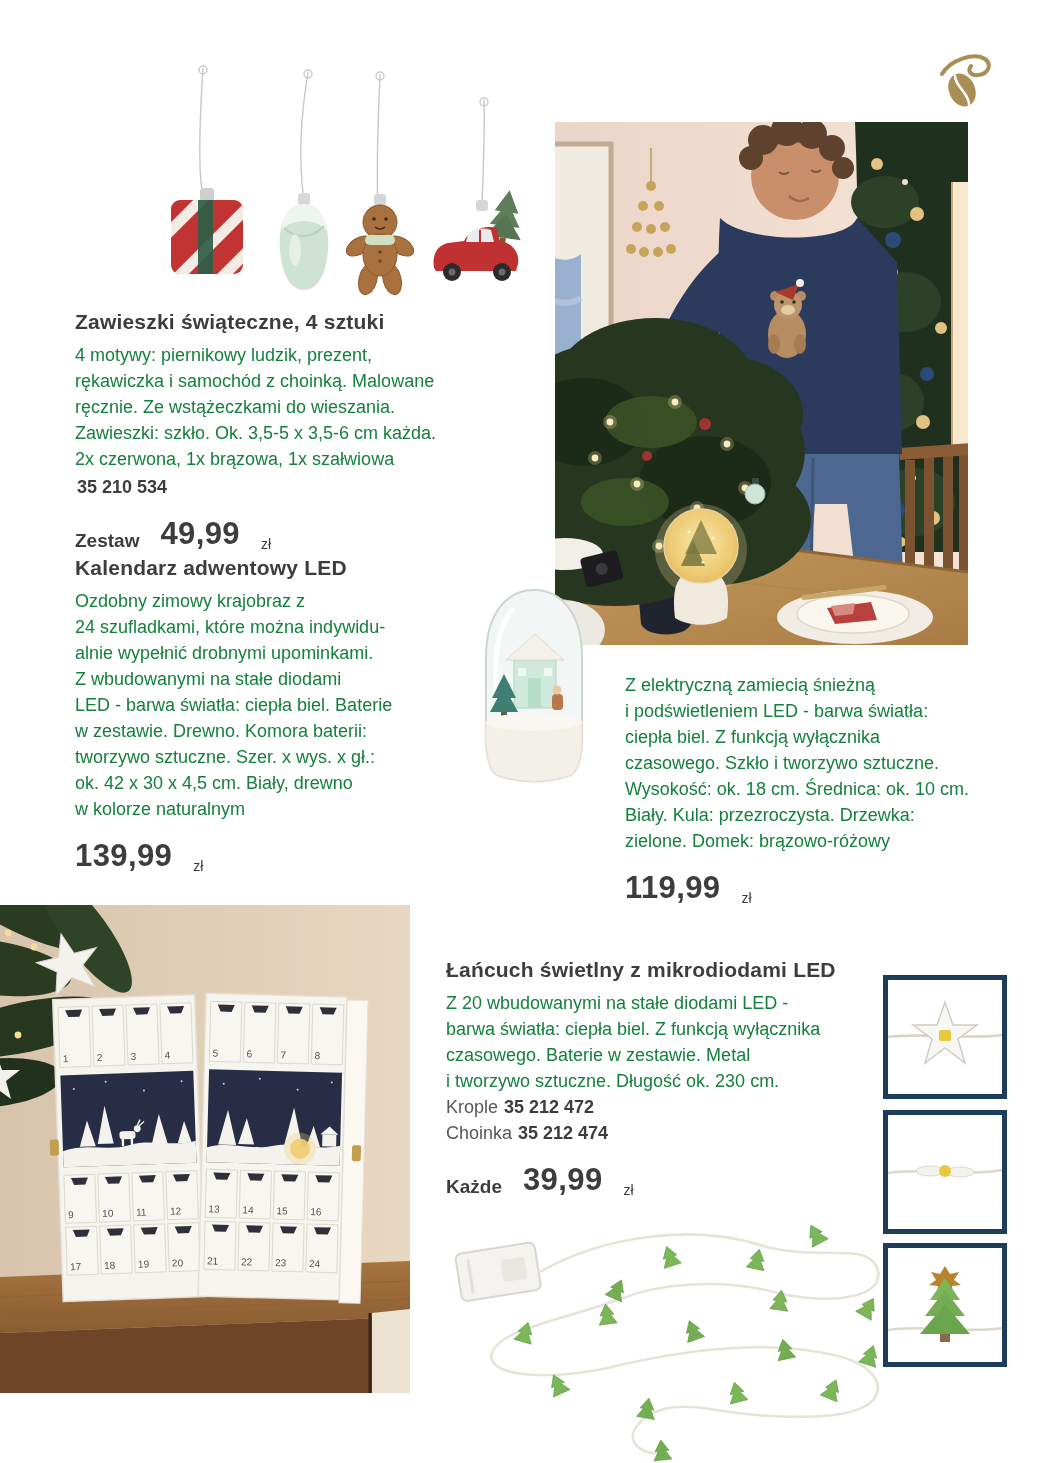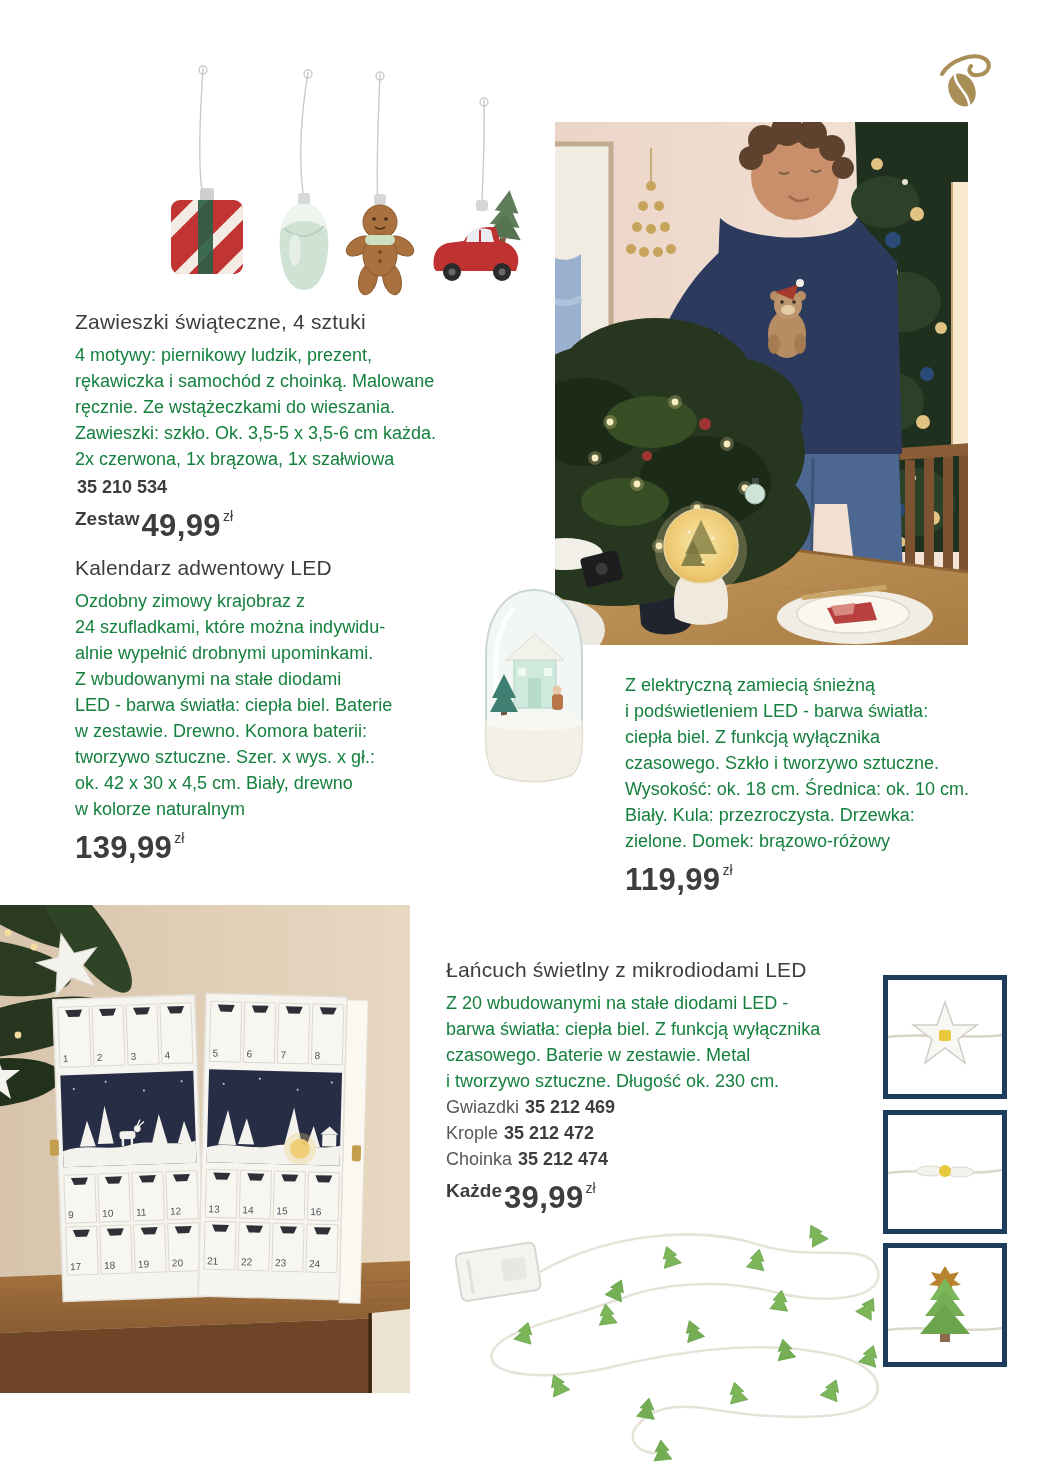--- a/index.html
+++ b/index.html
@@ -5,28 +5,28 @@
   html,body{margin:0;padding:0;background:#e9e9e9;}
   .page{
     position:relative;width:1040px;height:1463px;margin:0 auto;
     background:#ffffff;overflow:hidden;
     font-family:"Liberation Sans", sans-serif;
     -webkit-font-smoothing:antialiased;
   }
   .abs{position:absolute;}
   .product{position:absolute;color:#56565a;}
   .product h3{
-    margin:0 0 8px 0;font-size:21px;line-height:24px;font-weight:normal;color:#3d3d40;
+    margin:0 0 8px 0;font-size:21px;line-height:24px;font-weight:bold;color:#3d3d40;
     letter-spacing:.2px;
   }
   .desc{margin:0;font-size:18px;line-height:26px;color:#15803d;}
   .sku{margin:2px;font-size:18px;line-height:26px;font-weight:bold;color:#3d3d40;}
   .variant-row{font-size:18px;line-height:26px;color:#57575b;}
   .variant-row .sku-inline{font-weight:bold;color:#3d3d40;margin-left:6px;}
-  .price-row{margin-top:8px;display:flex;align-items:flex-start;gap:2px;color:#3d3d40;}
+  .price-row{margin-top:16px;display:flex;align-items:flex-end;gap:21px;color:#3d3d40;}
   .price-prefix{font-size:19px;font-weight:bold;}
   .price-amount{font-size:31px;font-weight:bold;letter-spacing:.4px;}
   .price-currency{font-size:14px;font-weight:normal;}
   .variant-box{
     position:absolute;left:883px;width:114px;height:114px;background:#fff;
     border:5px solid #1e3c5c;box-sizing:content-box;
   }
   .variant-box svg{display:block;}
   svg text{font-family:"Liberation Sans", sans-serif;}
 </style>
@@ -362,23 +362,20 @@
     <p class="desc">Z elektryczną zamiecią śnieżną<br>i podświetleniem LED - barwa światła:<br>ciepła biel. Z funkcją wyłącznika<br>czasowego. Szkło i tworzywo sztuczne.<br>Wysokość: ok. 18 cm. Średnica: ok. 10 cm.<br>Biały. Kula: przezroczysta. Drzewka:<br>zielone. Domek: brązowo-różowy</p>
     <div class="price-row">
       <span class="price-amount">119,99</span>
       <span class="price-currency">zł</span>
     </div>
   </div>
 
   <div class="product" style="left:446px;top:958px;width:425px;">
     <h3>Łańcuch świetlny z mikrodiodami LED</h3>
     <p class="desc">Z 20 wbudowanymi na stałe diodami LED  -<br>barwa światła: ciepła biel. Z funkcją wyłącznika<br>czasowego. Baterie w zestawie. Metal<br>i tworzywo sztuczne. Długość ok. 230 cm.</p>
-    <div class="variant-row">
-      <span>Gwiazdki</span><span class="sku-inline">35 212 469</span>
-    </div>
     <div class="variant-row">
       <span>Krople</span><span class="sku-inline">35 212 472</span>
     </div>
     <div class="variant-row">
       <span>Choinka</span><span class="sku-inline">35 212 474</span>
     </div>
     <div class="price-row">
       <span class="price-prefix">Każde</span>
       <span class="price-amount">39,99</span>
       <span class="price-currency">zł</span>

